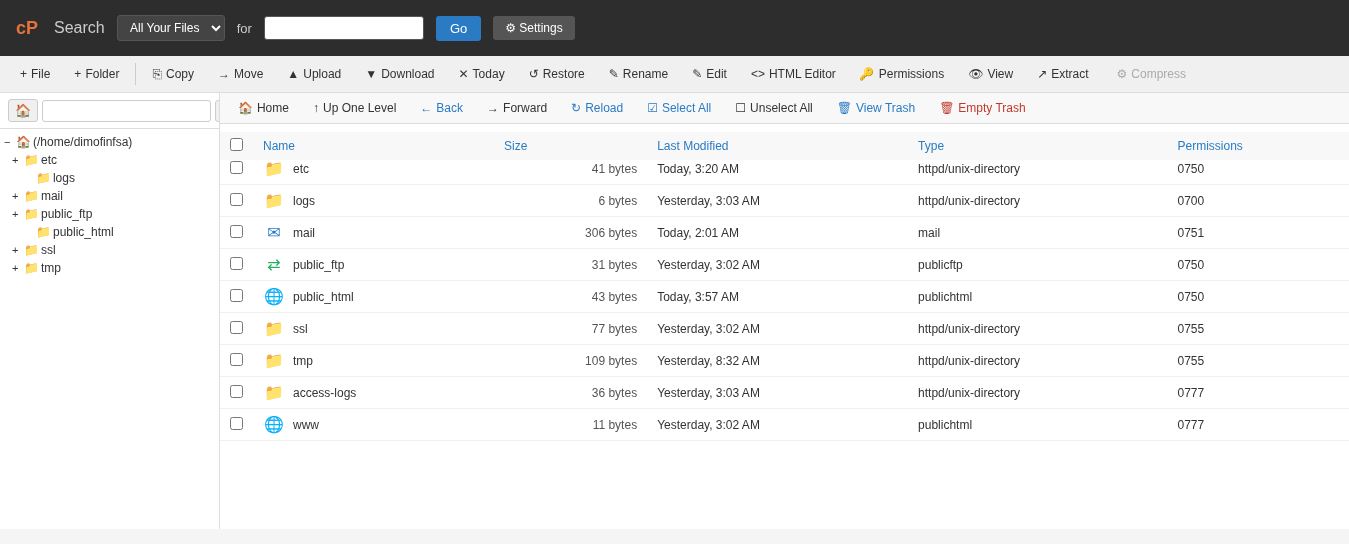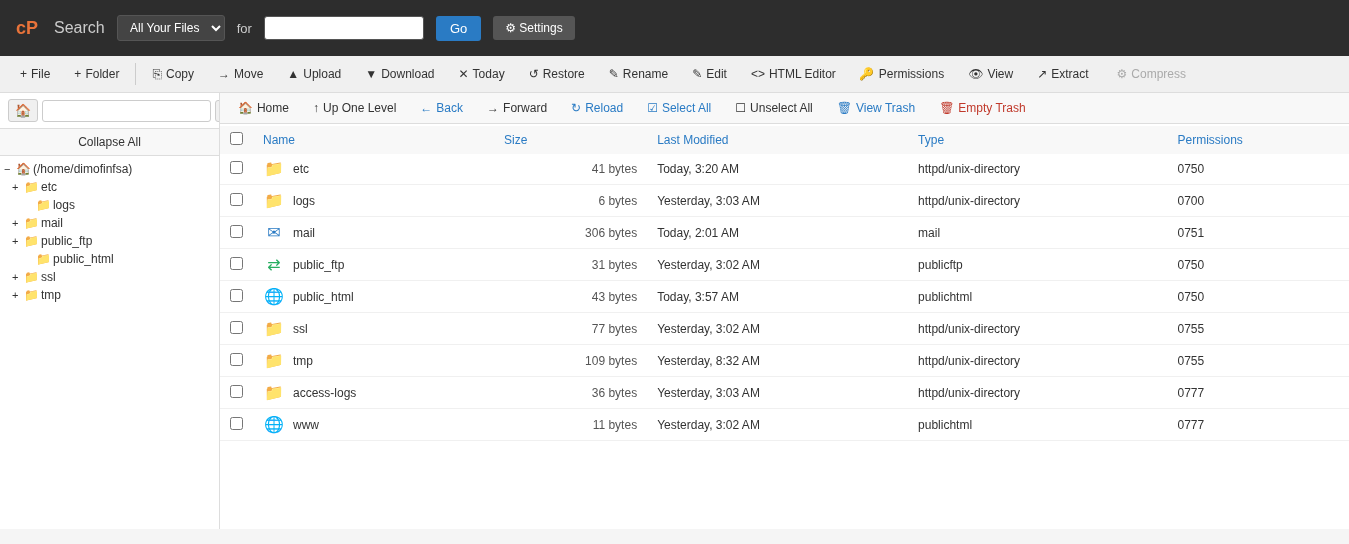--- a/index.html
+++ b/index.html
@@ -205,21 +205,21 @@
     }
     .file-table thead th {
       background: #f8f8f8;
       border-bottom: 1px solid #ddd;
       padding: 6px 10px;
       text-align: left;
       font-size: 12px;
       font-weight: normal;
       color: #2a7bc4;
       position: sticky;
-      top: 2px;
+      top: 8px;
     }
     .file-table tbody tr {
       border-bottom: 1px solid #f0f0f0;
       cursor: pointer;
     }
     .file-table tbody td {
       padding: 6px 10px;
       font-size: 12px;
       color: #333;
       vertical-align: middle;
@@ -325,21 +325,20 @@
 </div>
 
 <div class="main-layout">
 
   <div class="sidebar">
     <div class="sidebar-path-bar">
       <button class="home-icon-btn">🏠</button>
       <input class="sidebar-path-input" type="text" style="">
       <button class="sidebar-go-btn">Go</button>
     </div>
-    <button class="collapse-all-btn">Collapse All</button>
     <div class="tree">
 
       <div class="tree-item">
         <span style="font-size:11px;width:10px;">−</span>
         <span style="color:#f5a623;">🏠</span>
         <span>(/home/dimofinfsa)</span>
       </div>
 
       <div class="tree-indent tree-item">
         <span style="font-size:11px;width:10px;">+</span>

